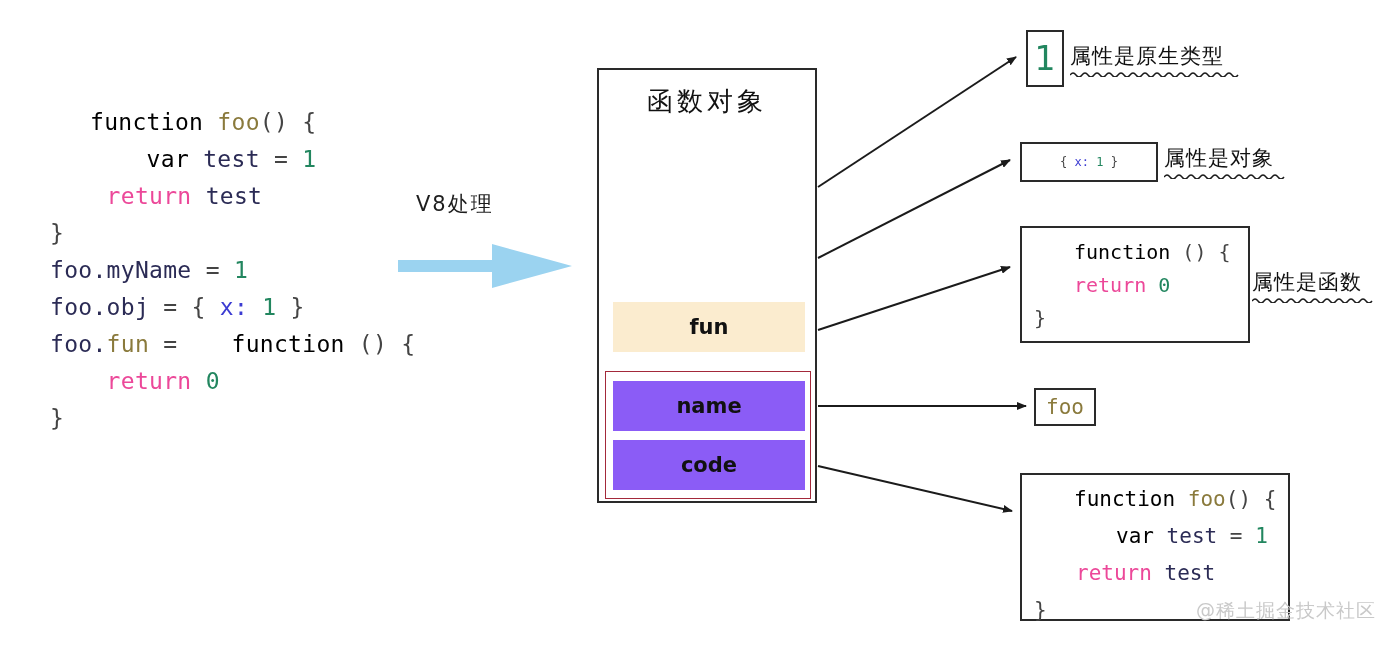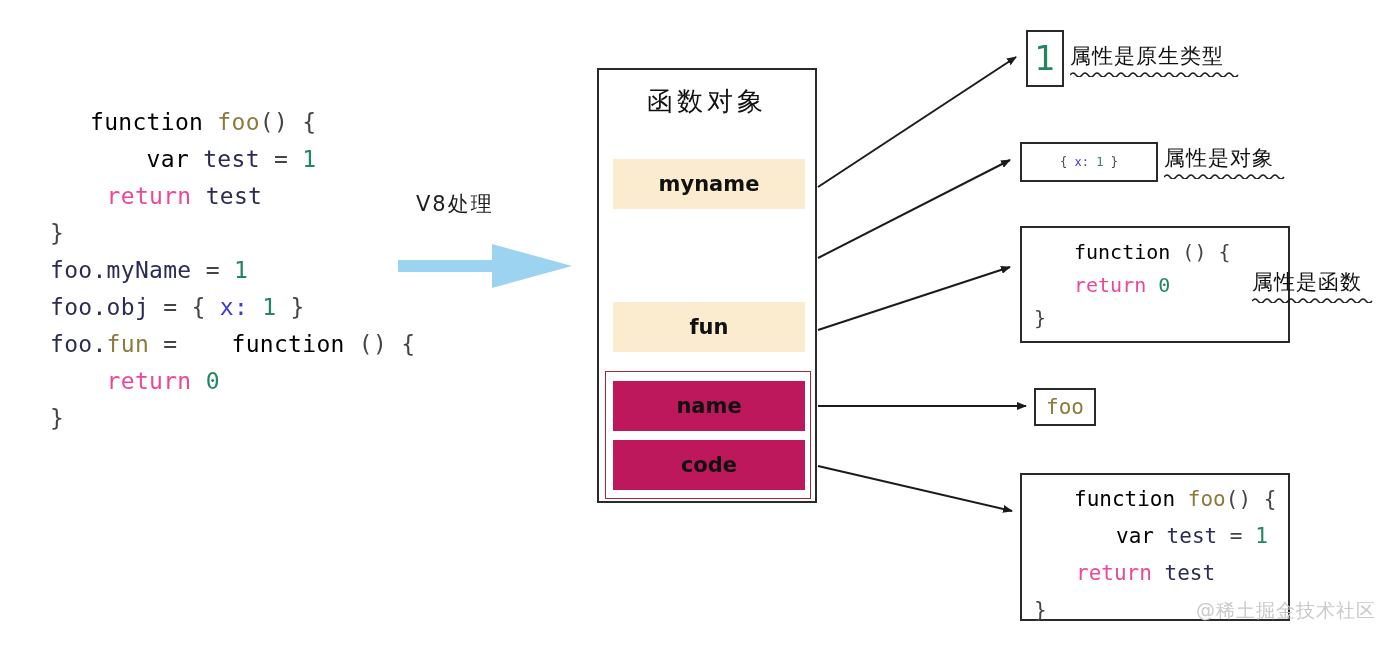--- a/index.html
+++ b/index.html
@@ -80,21 +80,21 @@
     width: 192px;
     height: 50px;
     line-height: 50px;
     text-align: center;
     font-size: 21px;
     color: #111111;
     font-weight: bold;
     font-family: "DejaVu Sans", sans-serif;
   }
   .prop-row.tan  { background: #fbeccf; }
-  .prop-row.gray { background: #be185d; }
+  .prop-row.gray { background: #8b5cf6; }
   #internal-group {
     position: absolute;
     left: 6px;
     top: 301px;
     width: 206px;
     height: 128px;
     border: 1.5px solid #a3293a;
     box-sizing: border-box;
   }
 
@@ -111,21 +111,21 @@
   #box-primitive {
     left: 1026px; top: 30px; width: 38px; height: 57px;
     font-size: 33px; line-height: 54px; text-align: center;
     font-family: "DejaVu Sans", sans-serif;
   }
   #box-object {
     left: 1020px; top: 142px; width: 138px; height: 40px;
     font-size: 12px; line-height: 37px; text-align: center;
   }
   #box-function {
-    left: 1020px; top: 226px; width: 270px; height: 117px;
+    left: 1020px; top: 226px; width: 230px; height: 117px;
     font-size: 20px; line-height: 33px; padding: 8px 12px;
   }
   #box-foo {
     left: 1034px; top: 388px; width: 62px; height: 38px;
     font-size: 21px; line-height: 34px; text-align: center;
     color: #8a7a3c;
   }
   #box-code {
     left: 1020px; top: 473px; width: 270px; height: 148px;
     font-size: 21px; line-height: 37px; padding: 6px 12px;
@@ -184,21 +184,20 @@
 <span><span class="tok-punc">}</span></span></div>
 
   <div id="v8-label">V8处理</div>
   <svg id="v8-arrow" width="180" height="56">
     <polygon points="2,22 96,22 96,6 176,28 96,50 96,34 2,34" fill="#9bd3f0"></polygon>
   </svg>
 
   <div id="fn-object-box">
     <div id="fn-object-title">函数对象</div>
 
-    <div class="prop-row tan" style="top:89px;">myname</div>
     <div class="prop-row tan" style="top:232px;">fun</div>
 
     <div id="internal-group"></div>
     <div class="prop-row gray" style="top:311px;">name</div>
     <div class="prop-row gray" style="top:370px;">code</div>
   </div>
 
   <div class="rbox" id="box-primitive"><span class="tok-num">1</span></div>
 
   <div class="rbox" id="box-object"><span class="tok-punc">{</span> <span class="tok-prop">x:</span> <span class="tok-num">1</span> <span class="tok-punc">}</span></div>

